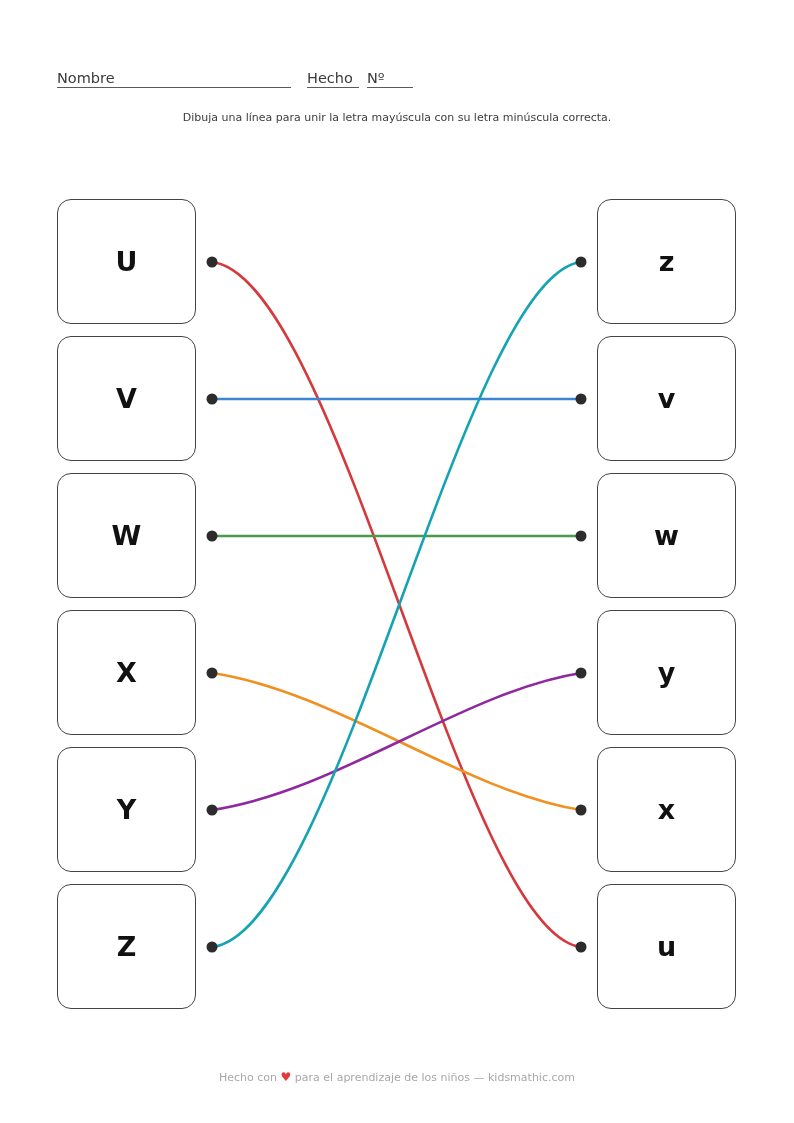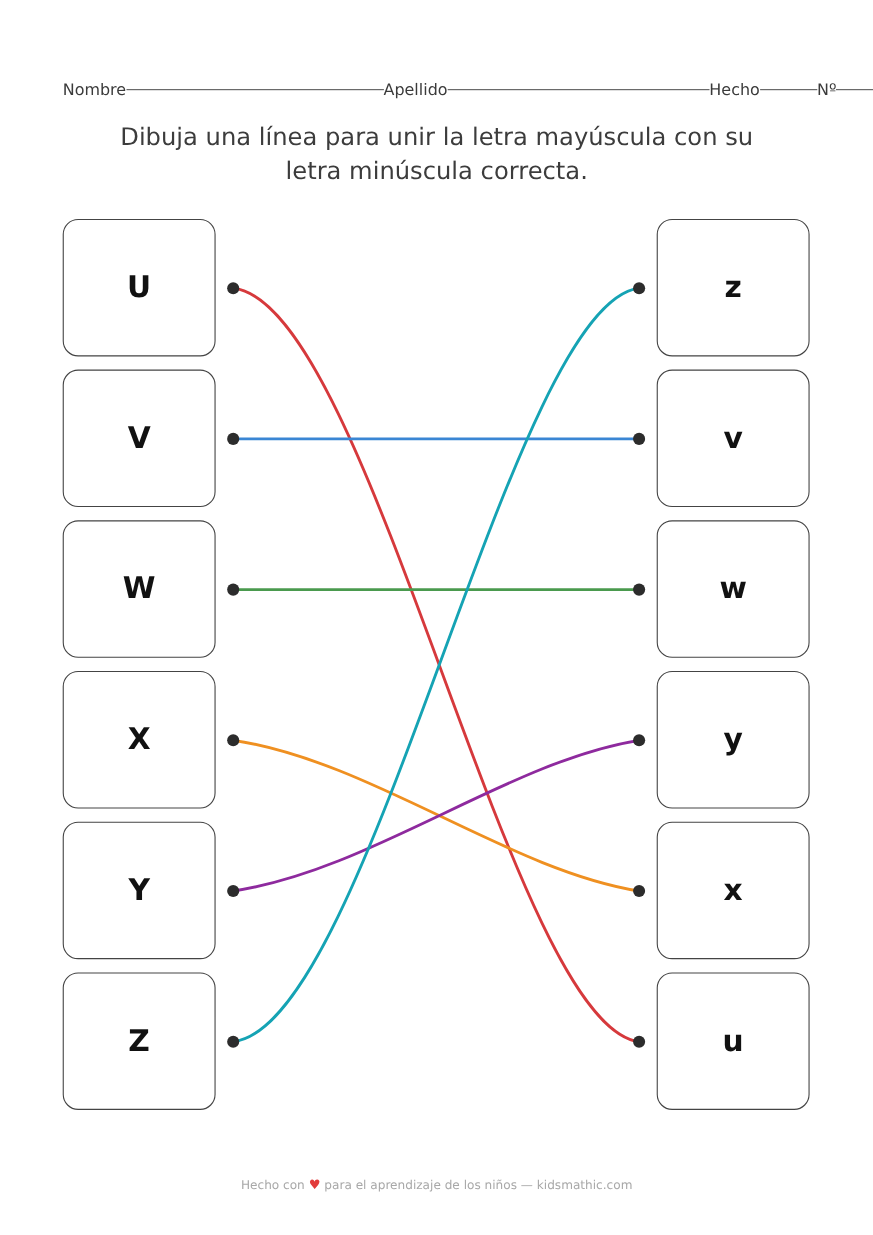--- a/index.html
+++ b/index.html
@@ -20,21 +20,22 @@
     position: absolute;
     left: 57px;
     top: 64px;
     width: 680px;
     height: 26px;
     display: flex;
     align-items: flex-end;
   }
   .hdr-field {
     display: flex;
-    align-items: center;
+    align-items: flex-start;
+    flex-direction: column;
   }
   .hdr-label {
     font-size: 14.5px;
     color: #3b3b3b;
     white-space: nowrap;
     line-height: 1;
     padding-bottom: 1px;
   }
   .hdr-rule {
     border-bottom: 1px solid #5a5a5a;
@@ -47,21 +48,21 @@
   .f-num .hdr-rule { width: 46px; }
   .hdr-gap { width: 8px; }
 
   
   .instruction {
     position: absolute;
     left: 97px;
     top: 110px;
     width: 600px;
     text-align: center;
-    font-size: 22px;
+    font-size: 11px;
     line-height: 1.42;
     color: #3c3c3c;
   }
 
   
   .match-area {
     position: absolute;
     left: 0;
     top: 0;
     width: 794px;
@@ -123,24 +124,20 @@
 </style>
 </head>
 <body>
 
 <div class="header-row">
   <div class="hdr-field f-nombre">
     <span class="hdr-label">Nombre</span>
     <span class="hdr-rule"></span>
   </div>
   <span class="hdr-gap"></span>
-  <div class="hdr-field f-apellido">
-    <span class="hdr-label">Apellido</span>
-    <span class="hdr-rule"></span>
-  </div>
   <span class="hdr-gap"></span>
   <div class="hdr-field f-clase">
     <span class="hdr-label">Hecho</span>
     <span class="hdr-rule"></span>
   </div>
   <span class="hdr-gap"></span>
   <div class="hdr-field f-num">
     <span class="hdr-label">Nº</span>
     <span class="hdr-rule"></span>
   </div>

